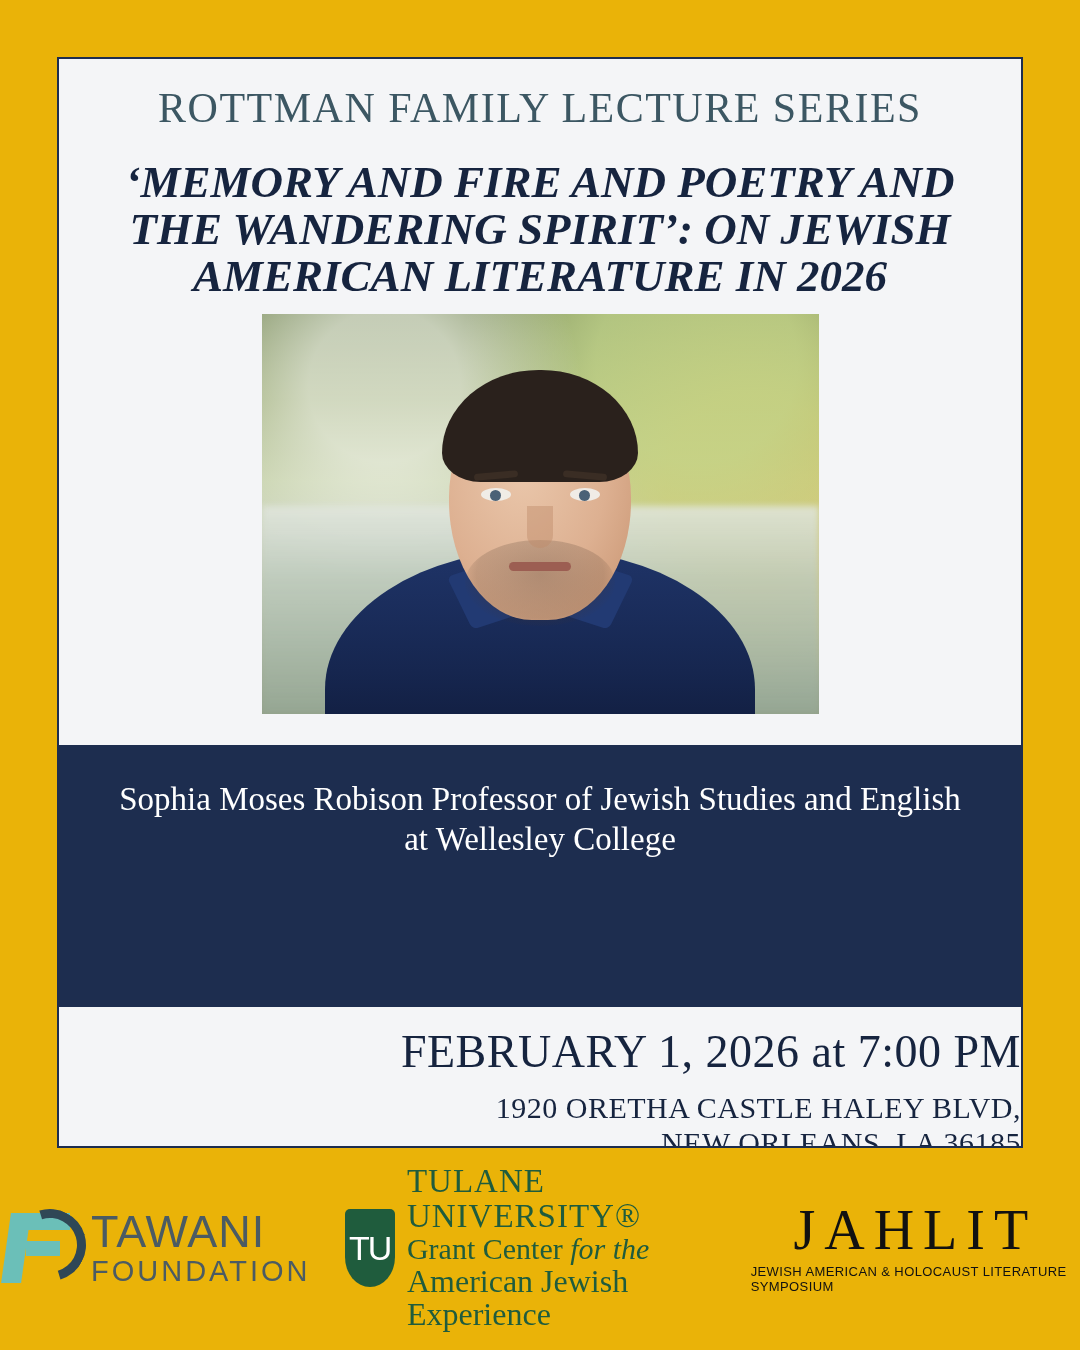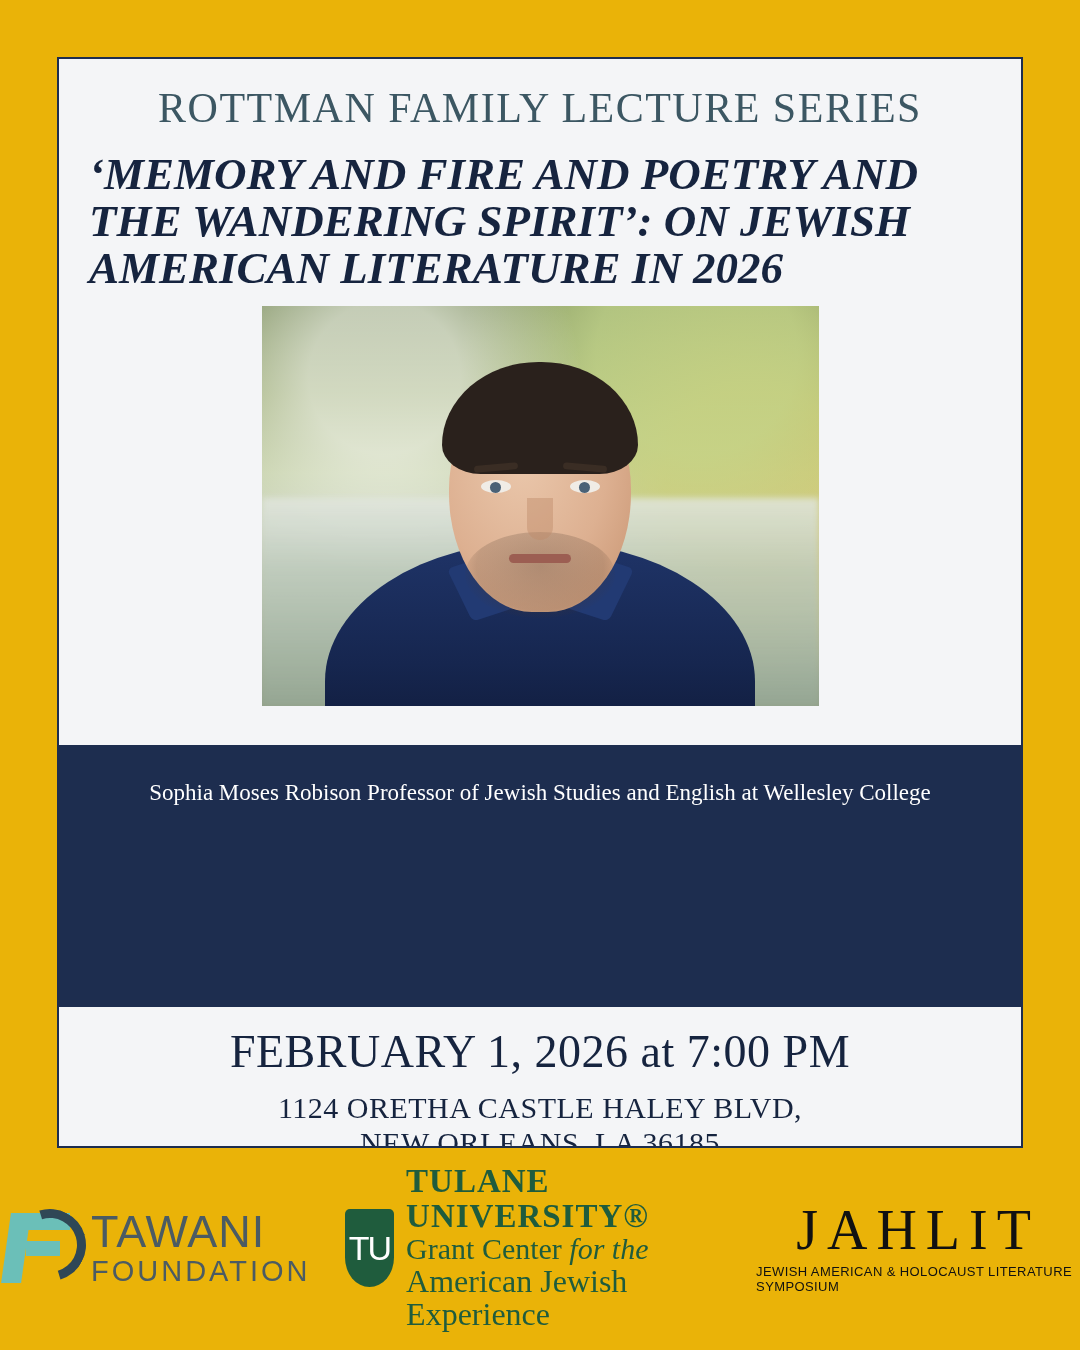--- a/index.html
+++ b/index.html
@@ -35,21 +35,22 @@
     margin: 26px 0 0 0;
     text-align: center;
     font-family: "Liberation Serif", serif;
     font-size: 42px;
     letter-spacing: 1.5px;
     color: #3c5763;
     font-weight: 400;
     line-height: 1.1;
   }
   .lecture-title {
-    margin: 20px 30px 0 30px;
+    margin: 28px 30px 0 30px;
+    text-align: center;
     font-family: "Liberation Serif", serif;
     font-style: italic;
     font-weight: bold;
     font-size: 45px;
     line-height: 1.04;
     color: #16243f;
     letter-spacing: 0px;
   }
   .portrait-wrap {
     margin: 14px auto 0 auto;
@@ -202,30 +203,30 @@
     padding-top: 42px;
     font-family: "Liberation Serif", serif;
     font-weight: bold;
     font-size: 76px;
     letter-spacing: 1px;
     line-height: 1;
   }
   .speaker-title {
     margin: 34px 58px 0 58px;
     font-family: "Liberation Serif", serif;
-    font-size: 23px;
+    font-size: 33px;
     line-height: 1.22;
     font-weight: 400;
   }
   .details {
     position: absolute;
     left: 0;
     right: 0;
     top: 948px;
-    text-align: center;
+    text-align: right;
     color: #16243f;
   }
   .event-date {
     margin: 18px 0 0 0;
     font-family: "Liberation Serif", serif;
     font-size: 46px;
     letter-spacing: 0.5px;
   }
   .event-address {
     margin: 12px 0 0 0;
@@ -330,21 +331,21 @@
   .tulane-text {
     display: flex;
     flex-direction: column;
     line-height: 1.05;
     color: #1f5c3d;
   }
   .tulane-text .l1 {
     font-family: "Liberation Serif", serif;
     font-size: 33px;
     letter-spacing: 1px;
-    font-weight: 700;
+    font-weight: 400;
   }
   .tulane-text .l2 {
     font-family: "Liberation Serif", serif;
     font-size: 30px;
   }
   .tulane-text .l2 em { font-style: italic; }
   .tulane-text .l3 {
     font-family: "Liberation Serif", serif;
     font-size: 32px;
   }
@@ -398,21 +399,21 @@
       </div>
     </div>
 
     <div class="name-band">
       <div class="speaker-title">Sophia Moses Robison Professor of Jewish Studies and English at Wellesley College</div>
     </div>
 
     <div class="details">
       <div class="event-date">FEBRUARY 1, 2026 at 7:00 PM</div>
       <div class="event-address">
-        <span>1124 ORETHA CASTLE HALEY BLVD,</span><br>
+        <span>1920 ORETHA CASTLE HALEY BLVD,</span><br>
         <span>NEW ORLEANS, LA 36185</span>
       </div>
     </div>
 
   </div>
 
   <div class="logos">
 
     <div class="tawani">
       <div class="tawani-mark">

